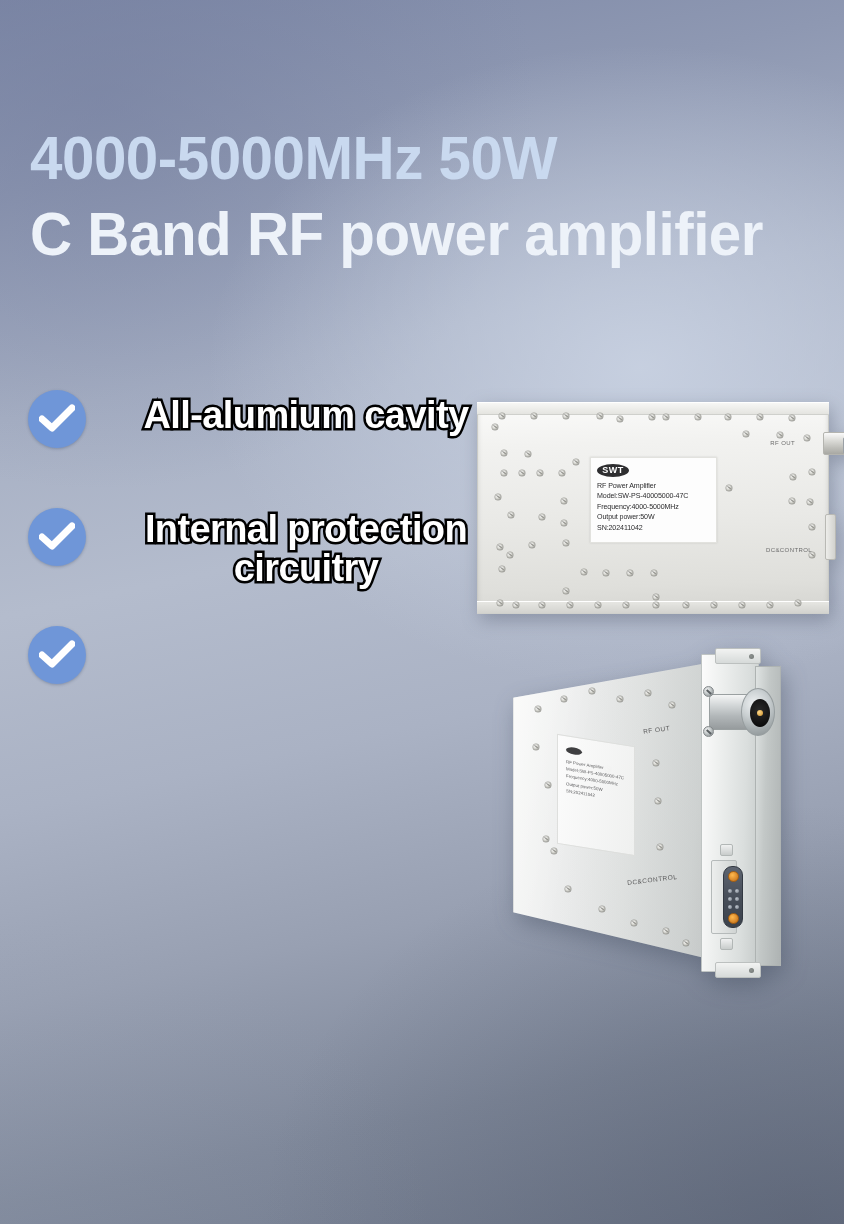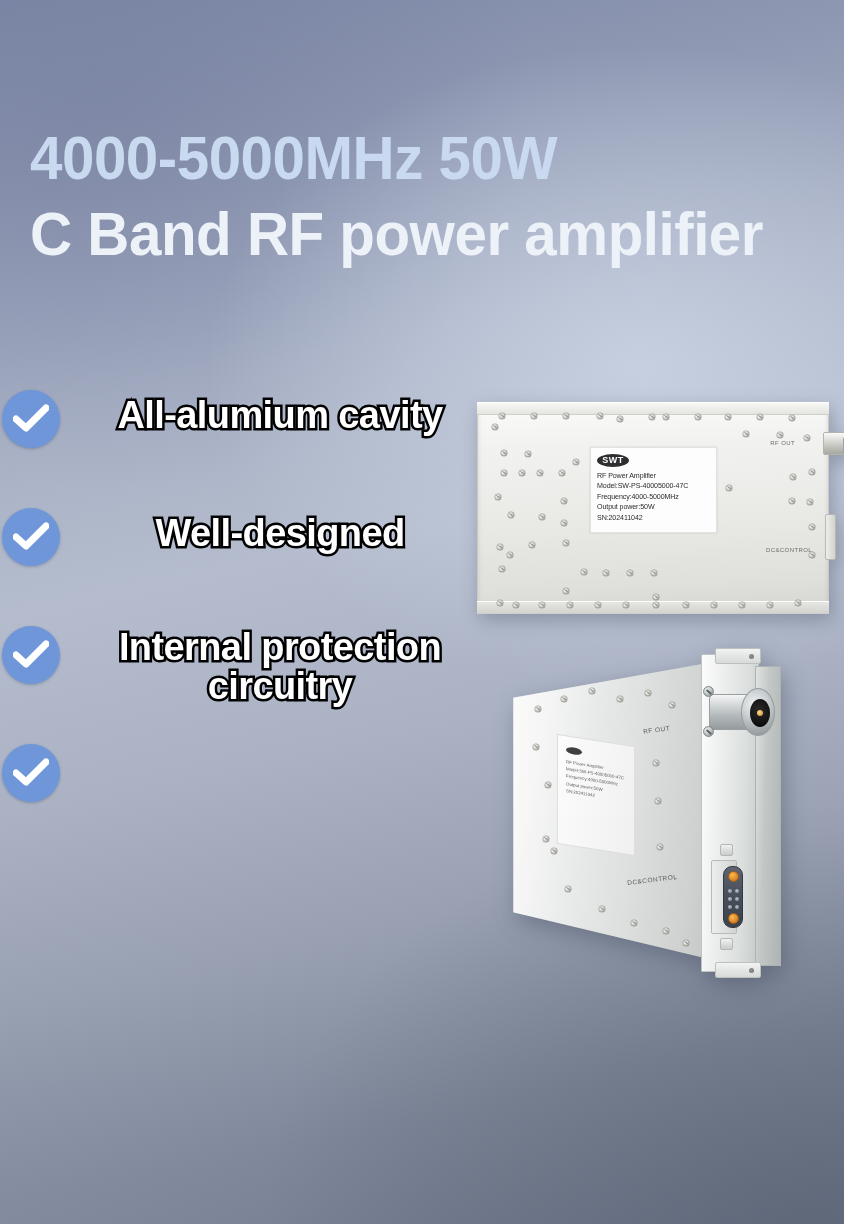--- a/index.html
+++ b/index.html
@@ -59,21 +59,21 @@
     white-space: nowrap;
     transform: scaleX(0.94);
     transform-origin: left center;
   }
   .headline-line.l1 { color: #c9d9ef; }
   .headline-line.l2 { color: #edf2f9; }
 
   
   .features {
     position: absolute;
-    left: 2px;
+    left: 28px;
     top: 388px;
     width: 480px;
     z-index: 6;
   }
   .feature-row {
     position: relative;
     height: 118px;
     display: flex;
     align-items: flex-start;
   }
@@ -146,21 +146,21 @@
     content:"";
     position:absolute; left:1px; top:2.4px; width:4px; height:1.2px;
     background: rgba(110,110,104,0.75);
     transform: rotate(38deg);
   }
 
   
   .spec-label {
     position: absolute;
     left: 113px;
-    top: 45px;
+    top: 55px;
     width: 127px;
     height: 86px;
     background: #fdfdfd;
     border: 1px solid #e2e2de;
     box-shadow: 0 0 2px rgba(120,120,115,0.25);
     padding: 6px 0 0 6px;
     overflow: hidden;
   }
   .logo-badge {
     width: 32px;
@@ -434,28 +434,20 @@
 
     <div class="feature-row">
       <div class="check-circle">
         <svg width="36" height="32" viewBox="0 0 36 32" aria-hidden="true">
           <path d="M3 16 L13 25 L33 5" fill="none" stroke="#ffffff" stroke-width="7" stroke-linecap="round" stroke-linejoin="round"></path>
         </svg>
       </div>
       <div class="feature-text">All-alumium cavity</div>
     </div>
 
-    <div class="feature-row">
-      <div class="check-circle">
-        <svg width="36" height="32" viewBox="0 0 36 32" aria-hidden="true">
-          <path d="M3 16 L13 25 L33 5" fill="none" stroke="#ffffff" stroke-width="7" stroke-linecap="round" stroke-linejoin="round"></path>
-        </svg>
-      </div>
-      <div class="feature-text">Well-designed</div>
-    </div>
 
 
     <div class="feature-row multiline">
       <div class="check-circle">
         <svg width="36" height="32" viewBox="0 0 36 32" aria-hidden="true">
           <path d="M3 16 L13 25 L33 5" fill="none" stroke="#ffffff" stroke-width="7" stroke-linecap="round" stroke-linejoin="round"></path>
         </svg>
       </div>
       <div class="feature-text">Internal protection circuitry</div>
     </div>

